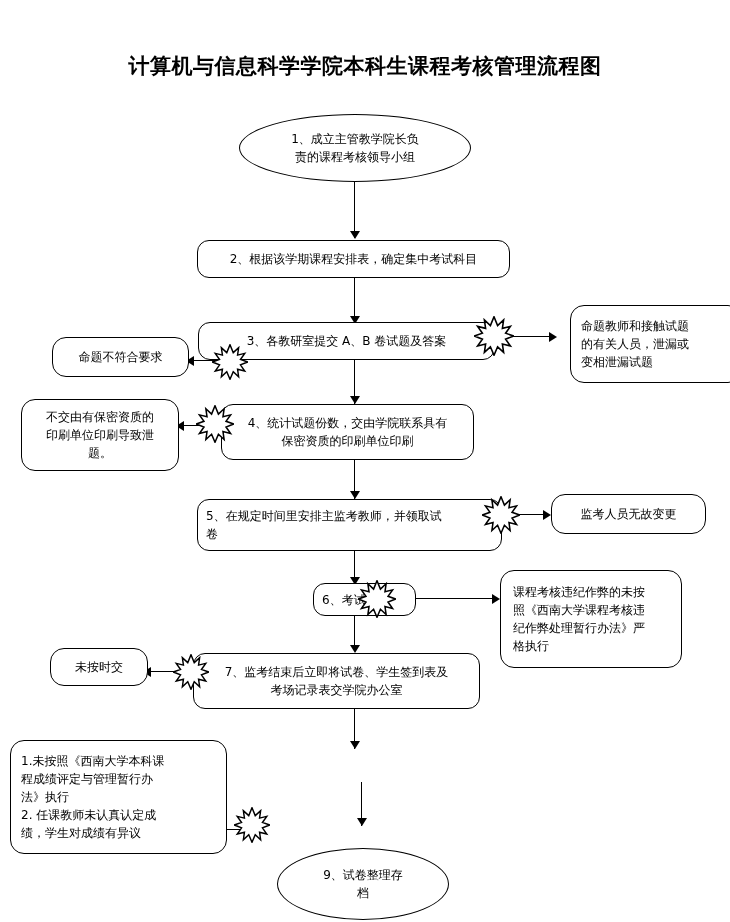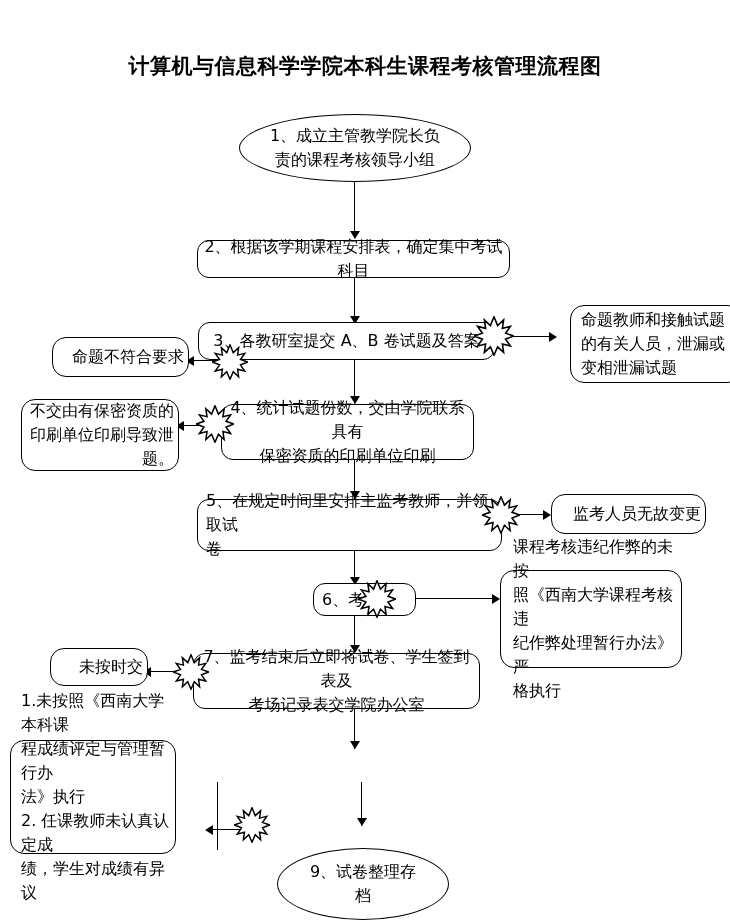--- a/index.html
+++ b/index.html
@@ -19,29 +19,29 @@
     font-weight:bold;font-size:21px;letter-spacing:.5px;
     white-space:nowrap;
   }
 
   
   .node{
     position:absolute;
     box-sizing:border-box;
     display:flex;align-items:center;justify-content:center;
     text-align:center;
-    font-size:16px;
+    font-size:12px;
     line-height:1.5;
     background:#ffffff;
     border:1px solid #000;
     z-index:3;
     padding:2px 4px;
   }
   .node.rect{border-radius:12px;}
-  .node.round{border-radius:14px;text-align:right;}
+  .node.round{border-radius:14px;}
   .node.ellipse{border-radius:50%;}
   .node.left-text{text-align:left;justify-content:flex-start;}
   .node .inner{width:100%;}
 
   
   .ln{position:absolute;background:#000;z-index:1;}
   .ln.v{width:1.4px;}
   .ln.h{height:1.4px;}
 
   .arrow{position:absolute;width:0;height:0;z-index:2;}
@@ -218,21 +218,21 @@
     </svg>
   </div>
 
   <div class="ln v" style="left:354px;top:709px;height:40px;"></div>
   <div class="arrow down" style="left:350px;top:741px;"></div>
 
 
   <div class="ln v" style="left:217px;top:782px;height:68px;"></div>
   <div class="ln h" style="left:212px;top:829px;width:40px;"></div>
   <div class="arrow left" style="left:205px;top:825px;"></div>
-  <div class="node round left-text" style="left:10px;top:740px;width:166px;height:114px;padding-left:10px;">
+  <div class="node round left-text" style="left:10px;top:740px;width:217px;height:114px;padding-left:10px;">
     <div class="inner">
       <div>1.未按照《西南大学本科课</div>
       <div>程成绩评定与管理暂行办</div>
       <div>法》执行</div>
       <div>2.  任课教师未认真认定成</div>
       <div>绩，学生对成绩有异议</div>
     </div>
   </div>
   <div class="burst" style="left:234px;top:807px;width:36px;height:36px;">
     <svg viewBox="0 0 100 100" width="36" height="36">

